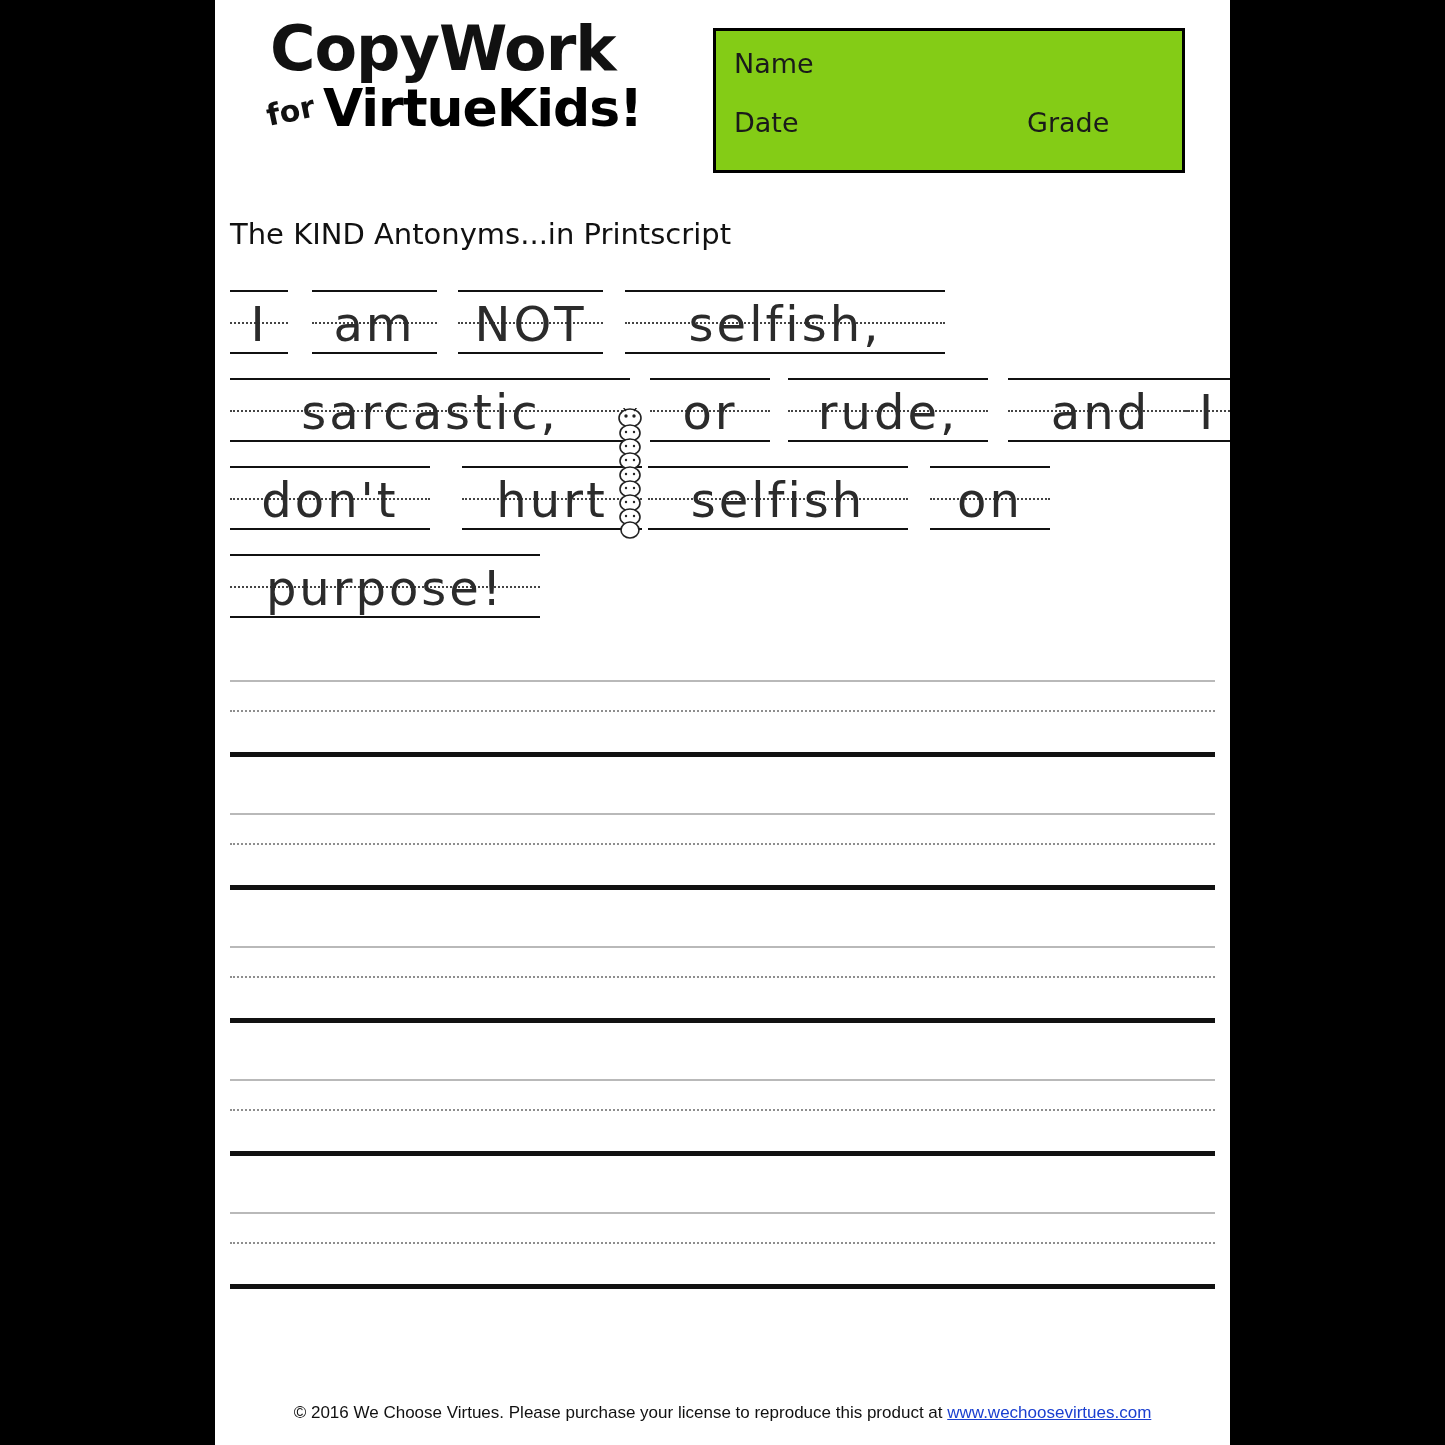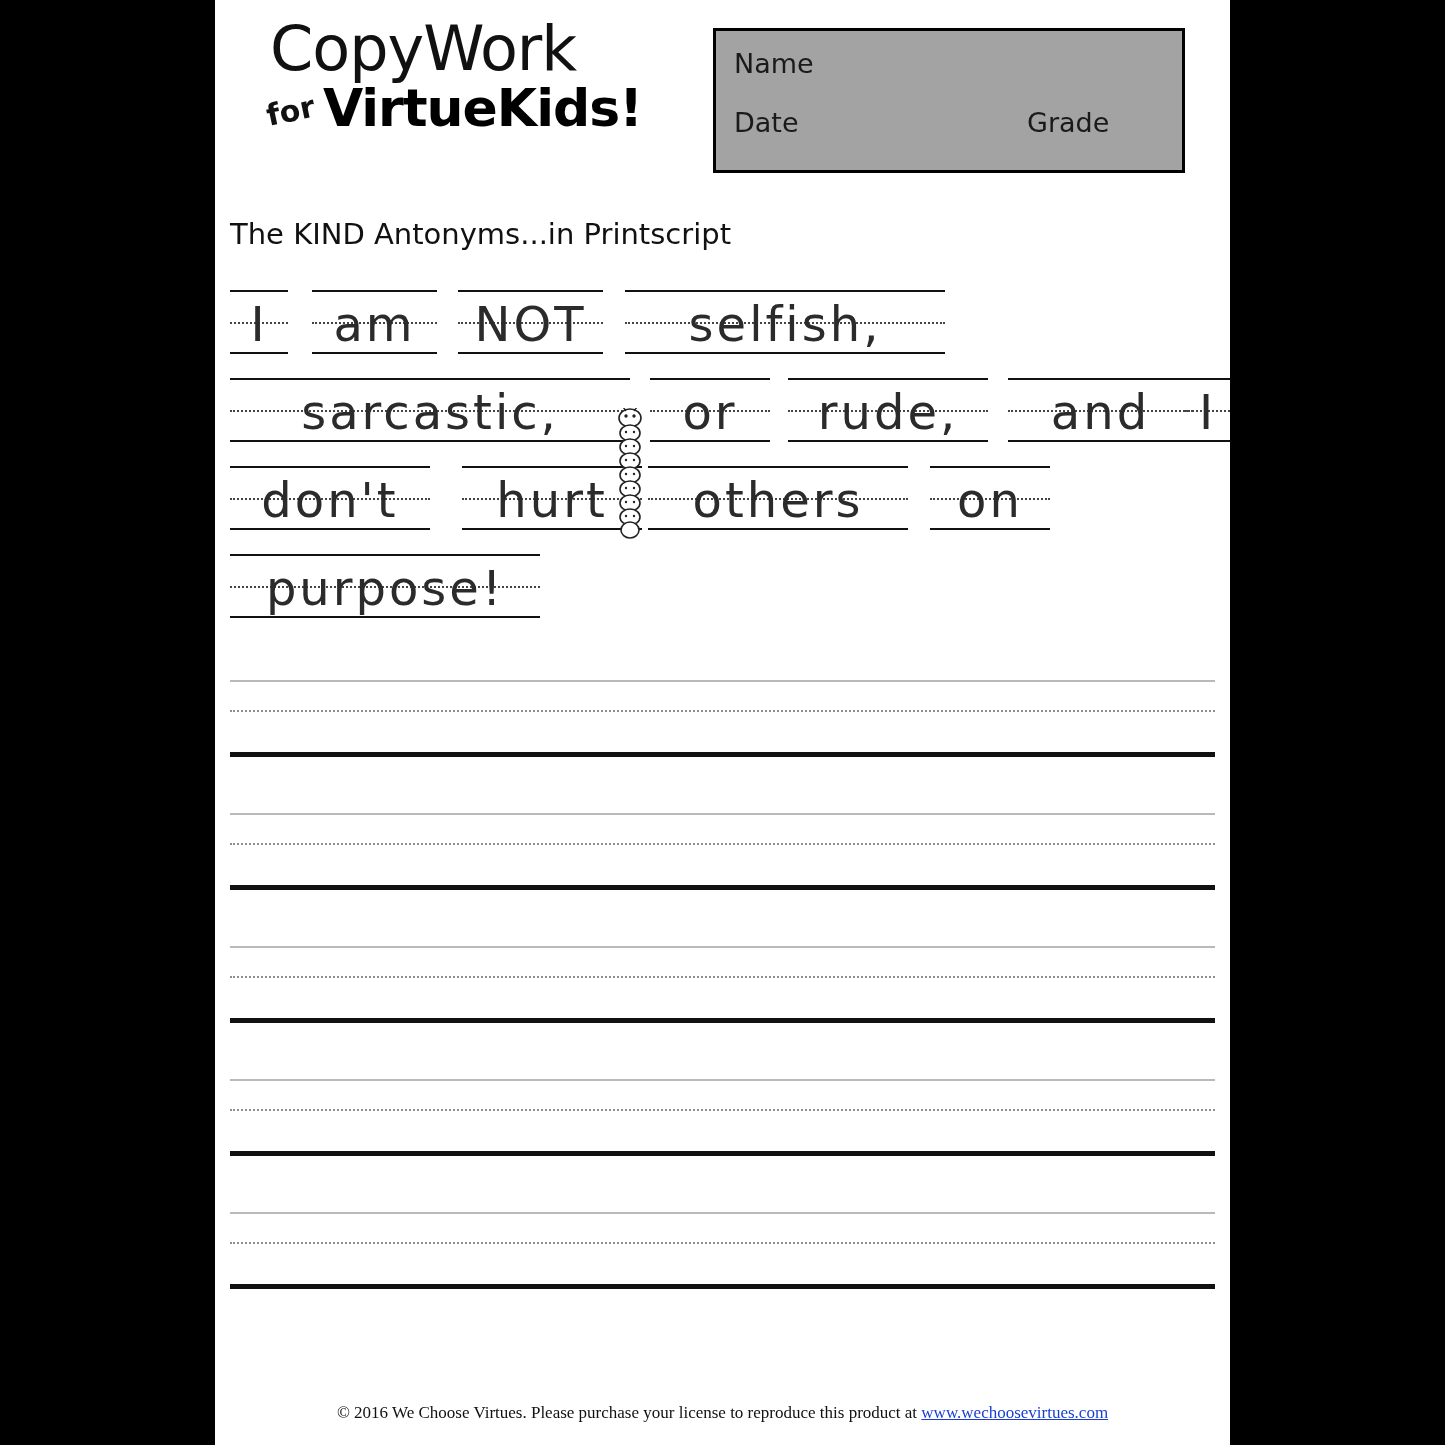--- a/index.html
+++ b/index.html
@@ -33,21 +33,21 @@
   }
   .logo {
     position: absolute;
     left: 55px;
     top: 18px;
     width: 380px;
   }
   .logo-line1 {
     font-family: "DejaVu Sans", sans-serif;
     font-size: 62px;
-    font-weight: normal;
+    font-weight: bold;
     letter-spacing: -1px;
     color: #111;
     line-height: 1;
   }
   .logo-line2 {
     margin-top: 2px;
     line-height: 1;
     white-space: nowrap;
   }
   .logo-for {
@@ -68,21 +68,21 @@
   }
 
   .namebox {
     position: absolute;
     left: 498px;
     top: 28px;
     width: 472px;
     height: 145px;
     border: 3px solid #000;
     box-sizing: border-box;
-    background: #a3a3a3;
+    background: #84cc16;
   }
   .namebox .lbl {
     position: absolute;
     font-family: "DejaVu Sans", sans-serif;
     font-size: 27px;
     color: #1a1a1a;
   }
   .lbl-name  { left: 18px; top: 17px; }
   .lbl-date  { left: 18px; top: 76px; }
   .lbl-grade { left: 311px; top: 76px; }
@@ -168,21 +168,21 @@
   .rule.dotted { border-top: 2px dotted #8e8e8e; }
   .rule.solid  { border-top: 5px solid #111; }
 
   
   .footer {
     position: absolute;
     left: 0;
     bottom: 22px;
     width: 100%;
     text-align: center;
-    font-family: Liberation Serif, serif;
+    font-family: Liberation Sans, sans-serif;
     font-size: 17px;
     color: #111;
   }
   .footer a {
     color: #1a3fd0;
     text-decoration: underline;
   }
 </style>
 </head>
 <body>
@@ -280,21 +280,21 @@
       <div class="seg" style="left:232px; width:180px;">
         <div class="top-rule"></div>
           <div class="mid-rule"></div>
           <div class="base-rule"></div>
         <div class="word">hurt</div>
       </div>
       <div class="seg" style="left:418px; width:260px;">
         <div class="top-rule"></div>
           <div class="mid-rule"></div>
           <div class="base-rule"></div>
-        <div class="word">others</div>
+        <div class="word">selfish</div>
       </div>
       <div class="seg" style="left:700px; width:120px;">
         <div class="top-rule"></div>
           <div class="mid-rule"></div>
           <div class="base-rule"></div>
         <div class="word">on</div>
       </div>
     </div>
 
     <div class="trace-line">

